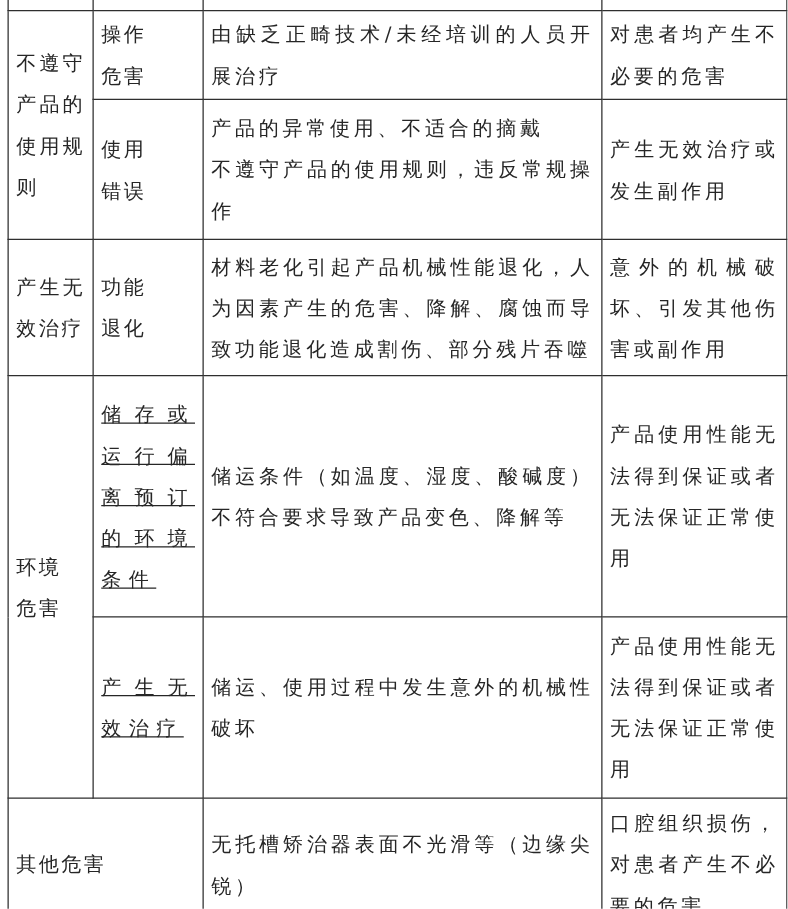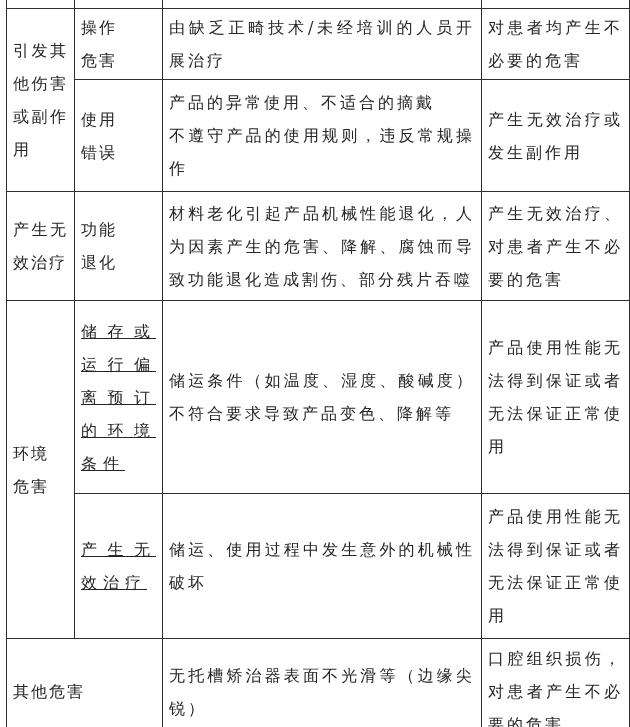--- a/index.html
+++ b/index.html
@@ -61,39 +61,39 @@
 <div class="doc">
   <table class="hazard-table">
     <tbody>
         <tr class="r0">
       <td class="c1"></td>
       <td class="c2"></td>
       <td class="c3"></td>
       <td class="c4"></td>
     </tr>
     <tr class="r1">
-      <td class="c1" rowspan="2">引发其他伤害或副作用</td>
+      <td class="c1" rowspan="2">不遵守产品的使用规则</td>
       <td class="c2">操作
 危害</td>
       <td class="c3">由缺乏正畸技术/未经培训的人员开展治疗</td>
       <td class="c4">对患者均产生不必要的危害</td>
     </tr>
     <tr class="r2">
       <td class="c2">使用
 错误</td>
       <td class="c3">产品的异常使用、不适合的摘戴
 不遵守产品的使用规则，违反常规操作</td>
       <td class="c4">产生无效治疗或发生副作用</td>
     </tr>
     <tr class="r3">
       <td class="c1">产生无效治疗</td>
       <td class="c2">功能
 退化</td>
       <td class="c3">材料老化引起产品机械性能退化，人为因素产生的危害、降解、腐蚀而导致功能退化造成割伤、部分残片吞噬</td>
-      <td class="c4">产生无效治疗、对患者产生不必要的危害</td>
+      <td class="c4">意外的机械破坏、引发其他伤害或副作用</td>
     </tr>
     <tr class="r4">
       <td class="c1" rowspan="2">环境
 危害</td>
       <td class="c2 spread">储存或运行偏离预订的环境条件</td>
       <td class="c3">储运条件（如温度、湿度、酸碱度）不符合要求导致产品变色、降解等</td>
       <td class="c4">产品使用性能无法得到保证或者无法保证正常使用</td>
     </tr>
     <tr class="r5">
       <td class="c2 spread">产生无效治疗</td>

